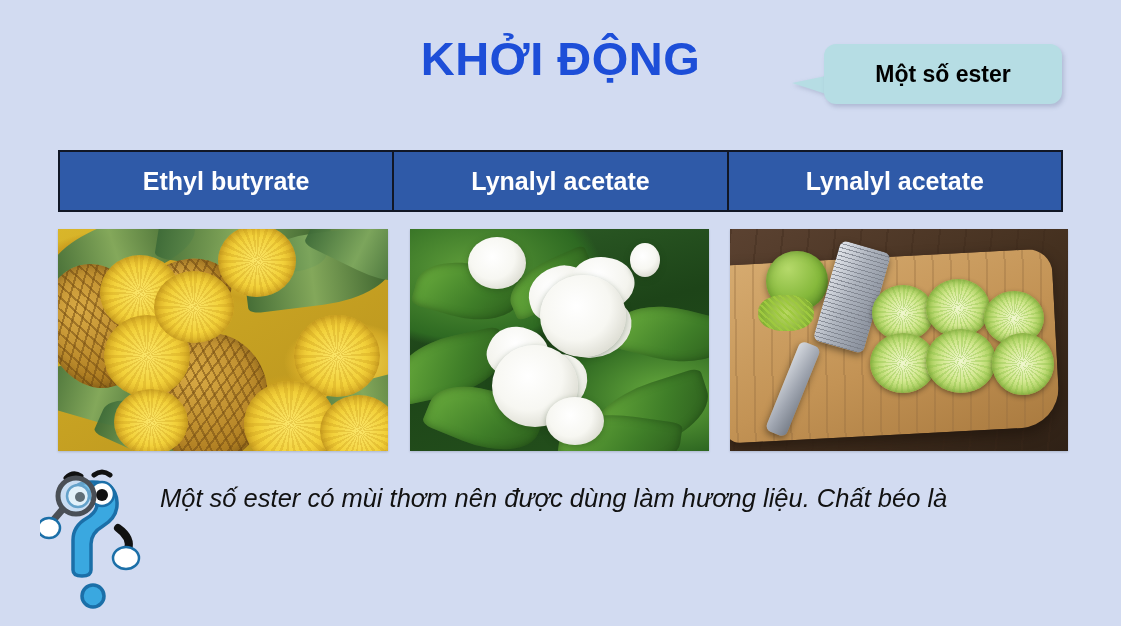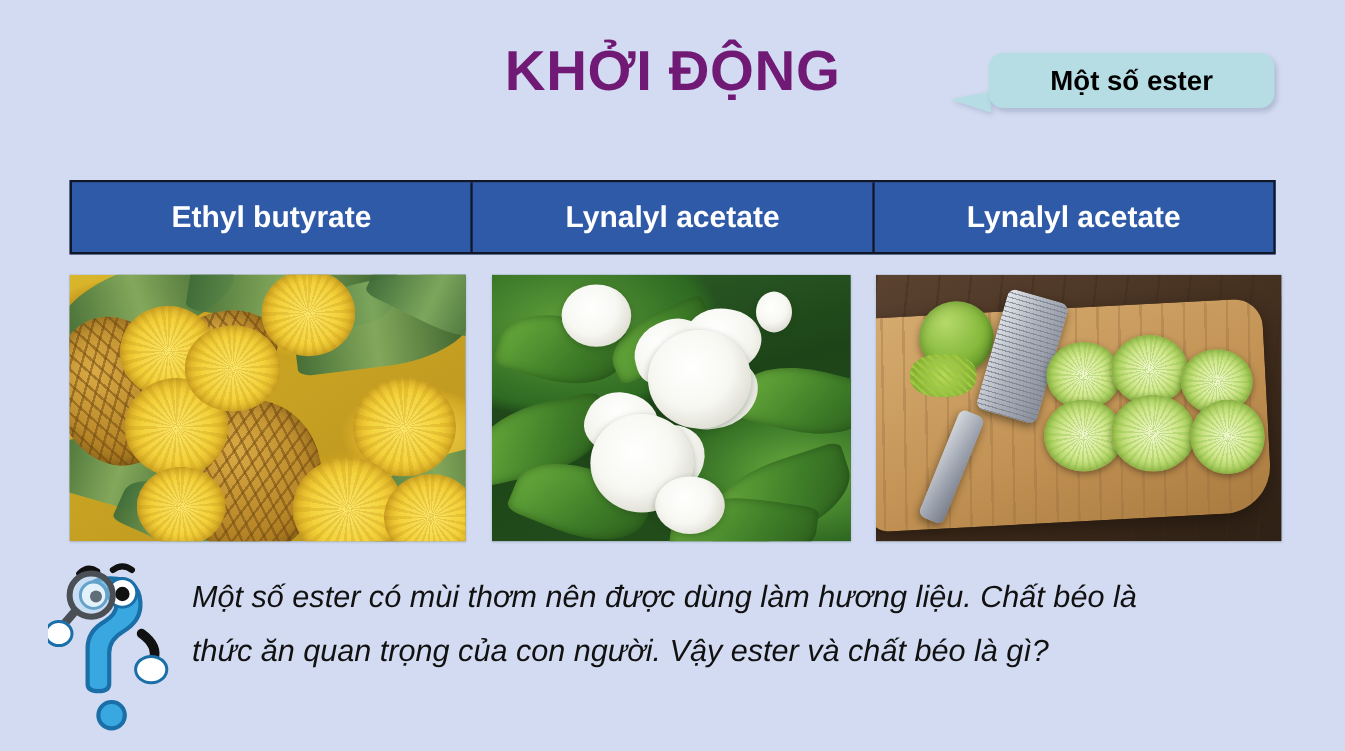--- a/index.html
+++ b/index.html
@@ -17,32 +17,32 @@
 
   
   #slide-title {
     position: absolute;
     left: 0;
     top: 34px;
     width: 1121px;
     text-align: center;
     font-size: 47px;
     font-weight: bold;
-    color: #701a75;
+    color: #1d4ed8;
     letter-spacing: 0.5px;
     line-height: 1.05;
   }
 
   
   #callout-bubble {
     position: absolute;
     left: 824px;
     top: 44px;
     width: 238px;
-    height: 46px;
+    height: 60px;
     background: #b6dde4;
     border-radius: 12px;
     box-shadow: 2px 3px 4px rgba(90,105,140,0.28);
     display: flex;
     align-items: center;
     justify-content: center;
   }
   #callout-bubble .bubble-text {
     font-size: 23px;
     font-weight: bold;
@@ -354,14 +354,13 @@
 
     <ellipse cx="9" cy="60" rx="11" ry="10" fill="#ffffff" stroke="#1b6fa8" stroke-width="2.5"></ellipse>
 
     <path d="M78 60 q14 10 10 22" stroke="#111" stroke-width="8" fill="none" stroke-linecap="round"></path>
     <ellipse cx="86" cy="90" rx="13" ry="11" fill="#ffffff" stroke="#1b6fa8" stroke-width="2.5"></ellipse>
   </svg>
 </div>
 
 <div id="prompt-text">
   <span class="prompt-line">Một số ester có mùi thơm nên được dùng làm hương liệu. Chất béo là</span>
-  <span class="prompt-line">thức ăn quan trọng của con người. Vậy ester và chất béo là gì?</span>
 </div>
 
 </body></html>

